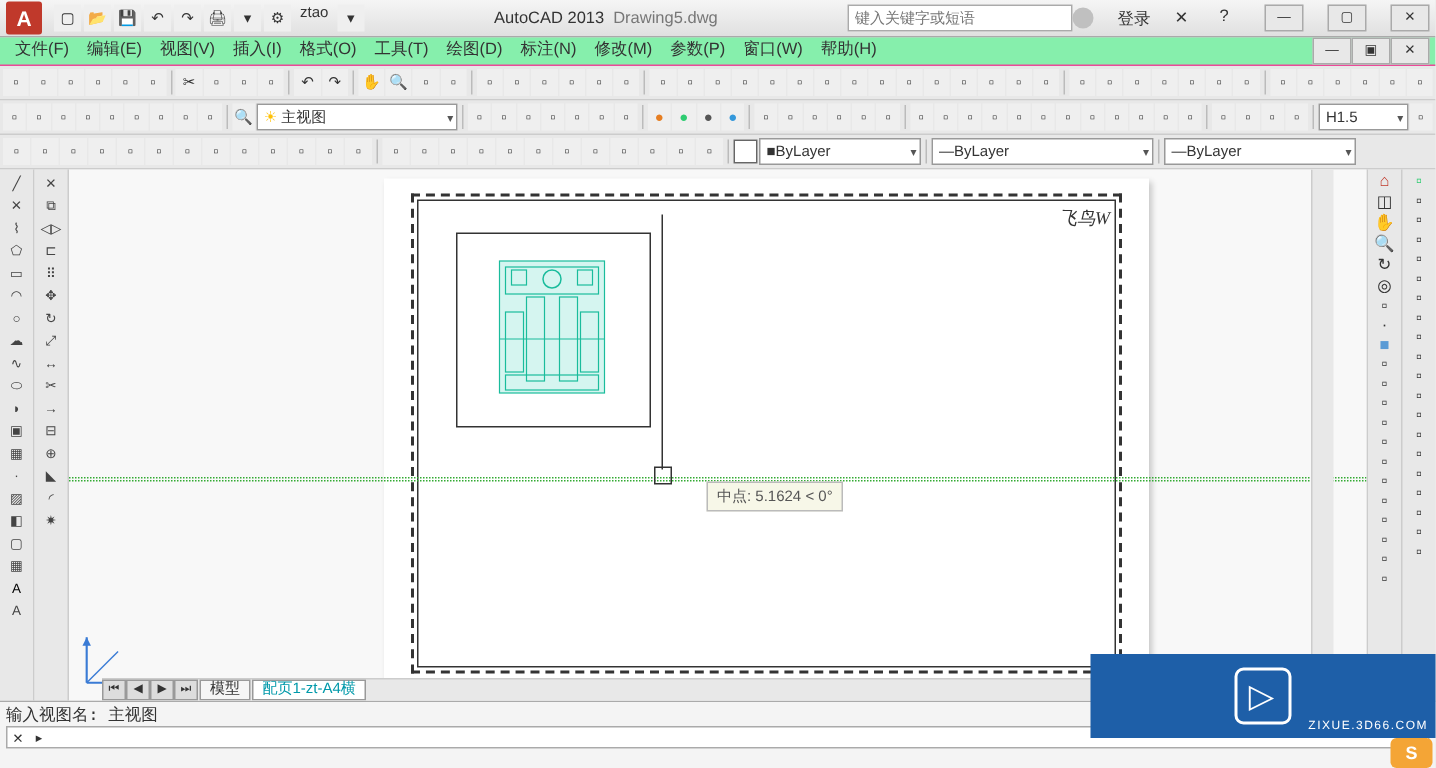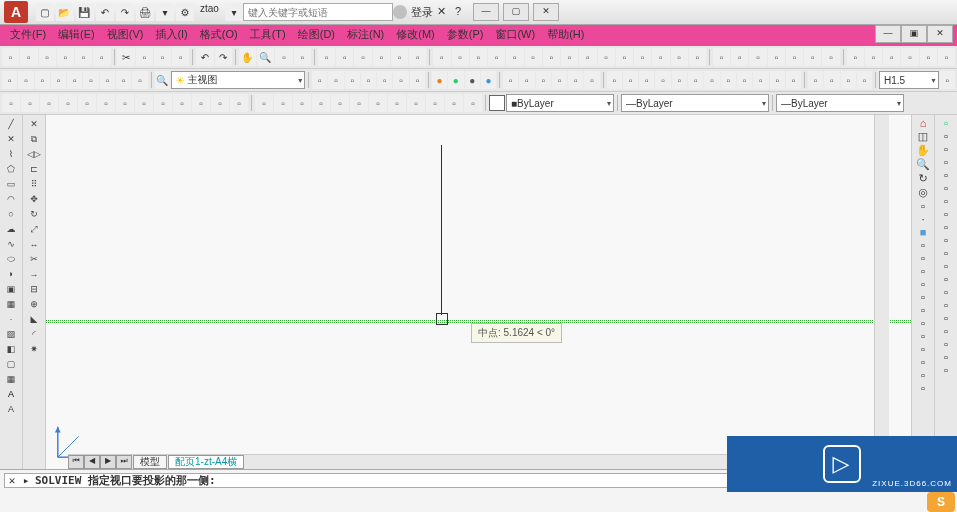--- a/index.html
+++ b/index.html
@@ -4,24 +4,24 @@
 <style>
 html,body{margin:0;padding:0;width:957px;height:512px;overflow:hidden;font-family:"Microsoft YaHei",SimSun,Arial,sans-serif;font-size:11px;background:#e8e8e8;color:#333}
 .titlebar{height:24px;background:linear-gradient(#f5f5f5,#e0e0e0);display:flex;align-items:center;border-bottom:1px solid #aaa}
 .app-logo{width:24px;height:22px;background:#c0392b;margin:0 4px;border-radius:2px;display:flex;align-items:center;justify-content:center;color:#fff;font-weight:bold;font-size:14px}
 .qat{display:flex;gap:2px;margin-left:4px}
 .qat .ico,.toolbar .ico{width:16px;height:16px;border:1px solid transparent;display:flex;align-items:center;justify-content:center;font-size:10px;background:#efefef}
 .title-center{flex:1;text-align:center;font-size:11px;display:flex;justify-content:center;align-items:center;gap:6px}
 .title-center .app{color:#333}
 .title-center .doc{color:#777}
 .search-box{width:140px;height:16px;border:1px solid #aaa;background:#fff;font-size:10px;padding:0 4px;color:#999;}
-.title-right{display:flex;align-items:center;gap:4px;margin-right:4px}
+.title-right{display:flex;align-items:center;gap:16px;margin-right:4px}
 .avatar{width:14px;height:14px;background:#c0c0c0;border-radius:50%}
 .winbtn{width:24px;height:16px;border:1px solid #aaa;background:#e8e8e8;text-align:center;font-size:9px;line-height:14px}
-.menubar{height:18px;background:#ec4899;display:flex;align-items:center;padding:0 4px;border-bottom:3px solid #ec4899;font-size:11px}
+.menubar{height:18px;background:#86efac;display:flex;padding:0 4px;border-bottom:1px solid #ec4899;font-size:11px}
 .menubar span{padding:0 6px;cursor:default}
 .toolbar{height:22px;background:#e8e8e8;border-bottom:1px solid #ccc;display:flex;align-items:center;padding:0 2px;gap:1px;overflow:hidden}
 .toolbar .sep{width:1px;height:16px;background:#bbb;margin:0 2px}
 .toolbar .dropdown{height:16px;border:1px solid #999;background:#fff;font-size:10px;padding:0 12px 0 4px;display:flex;align-items:center;position:relative}
 .toolbar .dropdown::after{content:"▾";position:absolute;right:2px;font-size:8px;color:#555}
 .toolbar .swatch{width:14px;height:14px;border:1px solid #666}
 .workarea{position:relative;height:354px;display:flex}
 .vtool{width:22px;background:#e8e8e8;border-right:1px solid #ccc;display:flex;flex-direction:column;gap:1px;padding:2px 0;align-items:center}
 .vtool .vico{width:16px;height:14px;font-size:9px;display:flex;align-items:center;justify-content:center;color:#444}
 .canvas-wrap{flex:1;position:relative;background:#f8f8f8;overflow:hidden}
@@ -63,20 +63,24 @@
     <div class="ico">📂</div>
     <div class="ico">💾</div>
     <div class="ico">↶</div>
     <div class="ico">↷</div>
     <div class="ico">🖨</div>
     <div class="ico">▾</div>
     <div class="ico">⚙</div>
     <span style="font-size:10px;margin:0 4px">ztao</span>
     <div class="ico">▾</div>
   </div>
+  <div class="title-center">
+    <span class="app">AutoCAD 2013</span>
+    <span class="doc">Drawing5.dwg</span>
+  </div>
   <input class="search-box" placeholder="键入关键字或短语" style="">
   <div class="title-right">
     <div class="avatar"></div>
     <span>登录</span>
     <div class="ico" style="width:14px;height:14px">✕</div>
     <div class="ico" style="width:14px;height:14px">?</div>
     <div class="winbtn">—</div>
     <div class="winbtn">▢</div>
     <div class="winbtn">✕</div>
   </div>
@@ -291,20 +295,40 @@
     <div class="vico">✂</div>
     <div class="vico">→</div>
     <div class="vico">⊟</div>
     <div class="vico">⊕</div>
     <div class="vico">◣</div>
     <div class="vico">◜</div>
     <div class="vico">✷</div>
   </div>
 
   <div class="canvas-wrap">
+    <div class="paper">
+      <div class="paper-border"></div>
+      <div class="inner-border"></div>
+      <div class="sig">飞鸟W</div>
+      <div class="viewport">
+        <svg class="part" viewBox="0 0 90 100">
+          <rect class="fill" x="10" y="8" width="70" height="88"></rect>
+          <rect x="14" y="12" width="62" height="18"></rect>
+          <rect x="18" y="14" width="10" height="10"></rect>
+          <rect x="62" y="14" width="10" height="10"></rect>
+          <circle cx="45" cy="20" r="6" fill="none" stroke="#1abc9c"></circle>
+          <rect x="28" y="32" width="12" height="56"></rect>
+          <rect x="50" y="32" width="12" height="56"></rect>
+          <rect x="14" y="42" width="12" height="40"></rect>
+          <rect x="64" y="42" width="12" height="40"></rect>
+          <line x1="10" y1="60" x2="80" y2="60"></line>
+          <rect x="14" y="84" width="62" height="10"></rect>
+        </svg>
+      </div>
+    </div>
     <div class="crosshair-v"></div>
     <div class="crosshair-h"></div>
     <div class="crosshair-h2"></div>
     <div class="pick-box"></div>
     <div class="dim-tip">中点: 5.1624 &lt; 0°</div>
     <svg class="ucs" viewBox="0 0 40 40">
       <line x1="4" y1="36" x2="36" y2="36" stroke="#3a7bd5" stroke-width="1.5"></line>
       <polygon points="36,36 30,33 30,39" fill="#3a7bd5"></polygon>
       <line x1="4" y1="36" x2="4" y2="4" stroke="#3a7bd5" stroke-width="1.5"></line>
       <polygon points="4,4 1,10 7,10" fill="#3a7bd5"></polygon>
@@ -368,24 +392,24 @@
     <div class="vico">▫</div>
     <div style="display:flex;gap:1px;margin-top:auto">
       <div style="width:6px;height:10px;background:#e74c3c"></div>
       <div style="width:6px;height:10px;background:#3498db"></div>
       <div style="width:6px;height:10px;background:#f1c40f"></div>
     </div>
   </div>
 </div>
 
 <div class="cmdline">
+  <div>输入视图名: 主视图</div>
   <div class="cmd-input">
     <span class="chev">✕</span>
     <span class="chev">▸</span>
-    <b style="padding:0 2px">SOLVIEW 指定视口要投影的那一侧:</b>
   </div>
 </div>
 
 <div class="watermark">
   <div class="play">▷</div>
   <span class="sub">ZIXUE.3D66.COM</span>
 </div>
 <div class="emoji-dock">S</div>
 
 </body></html>

